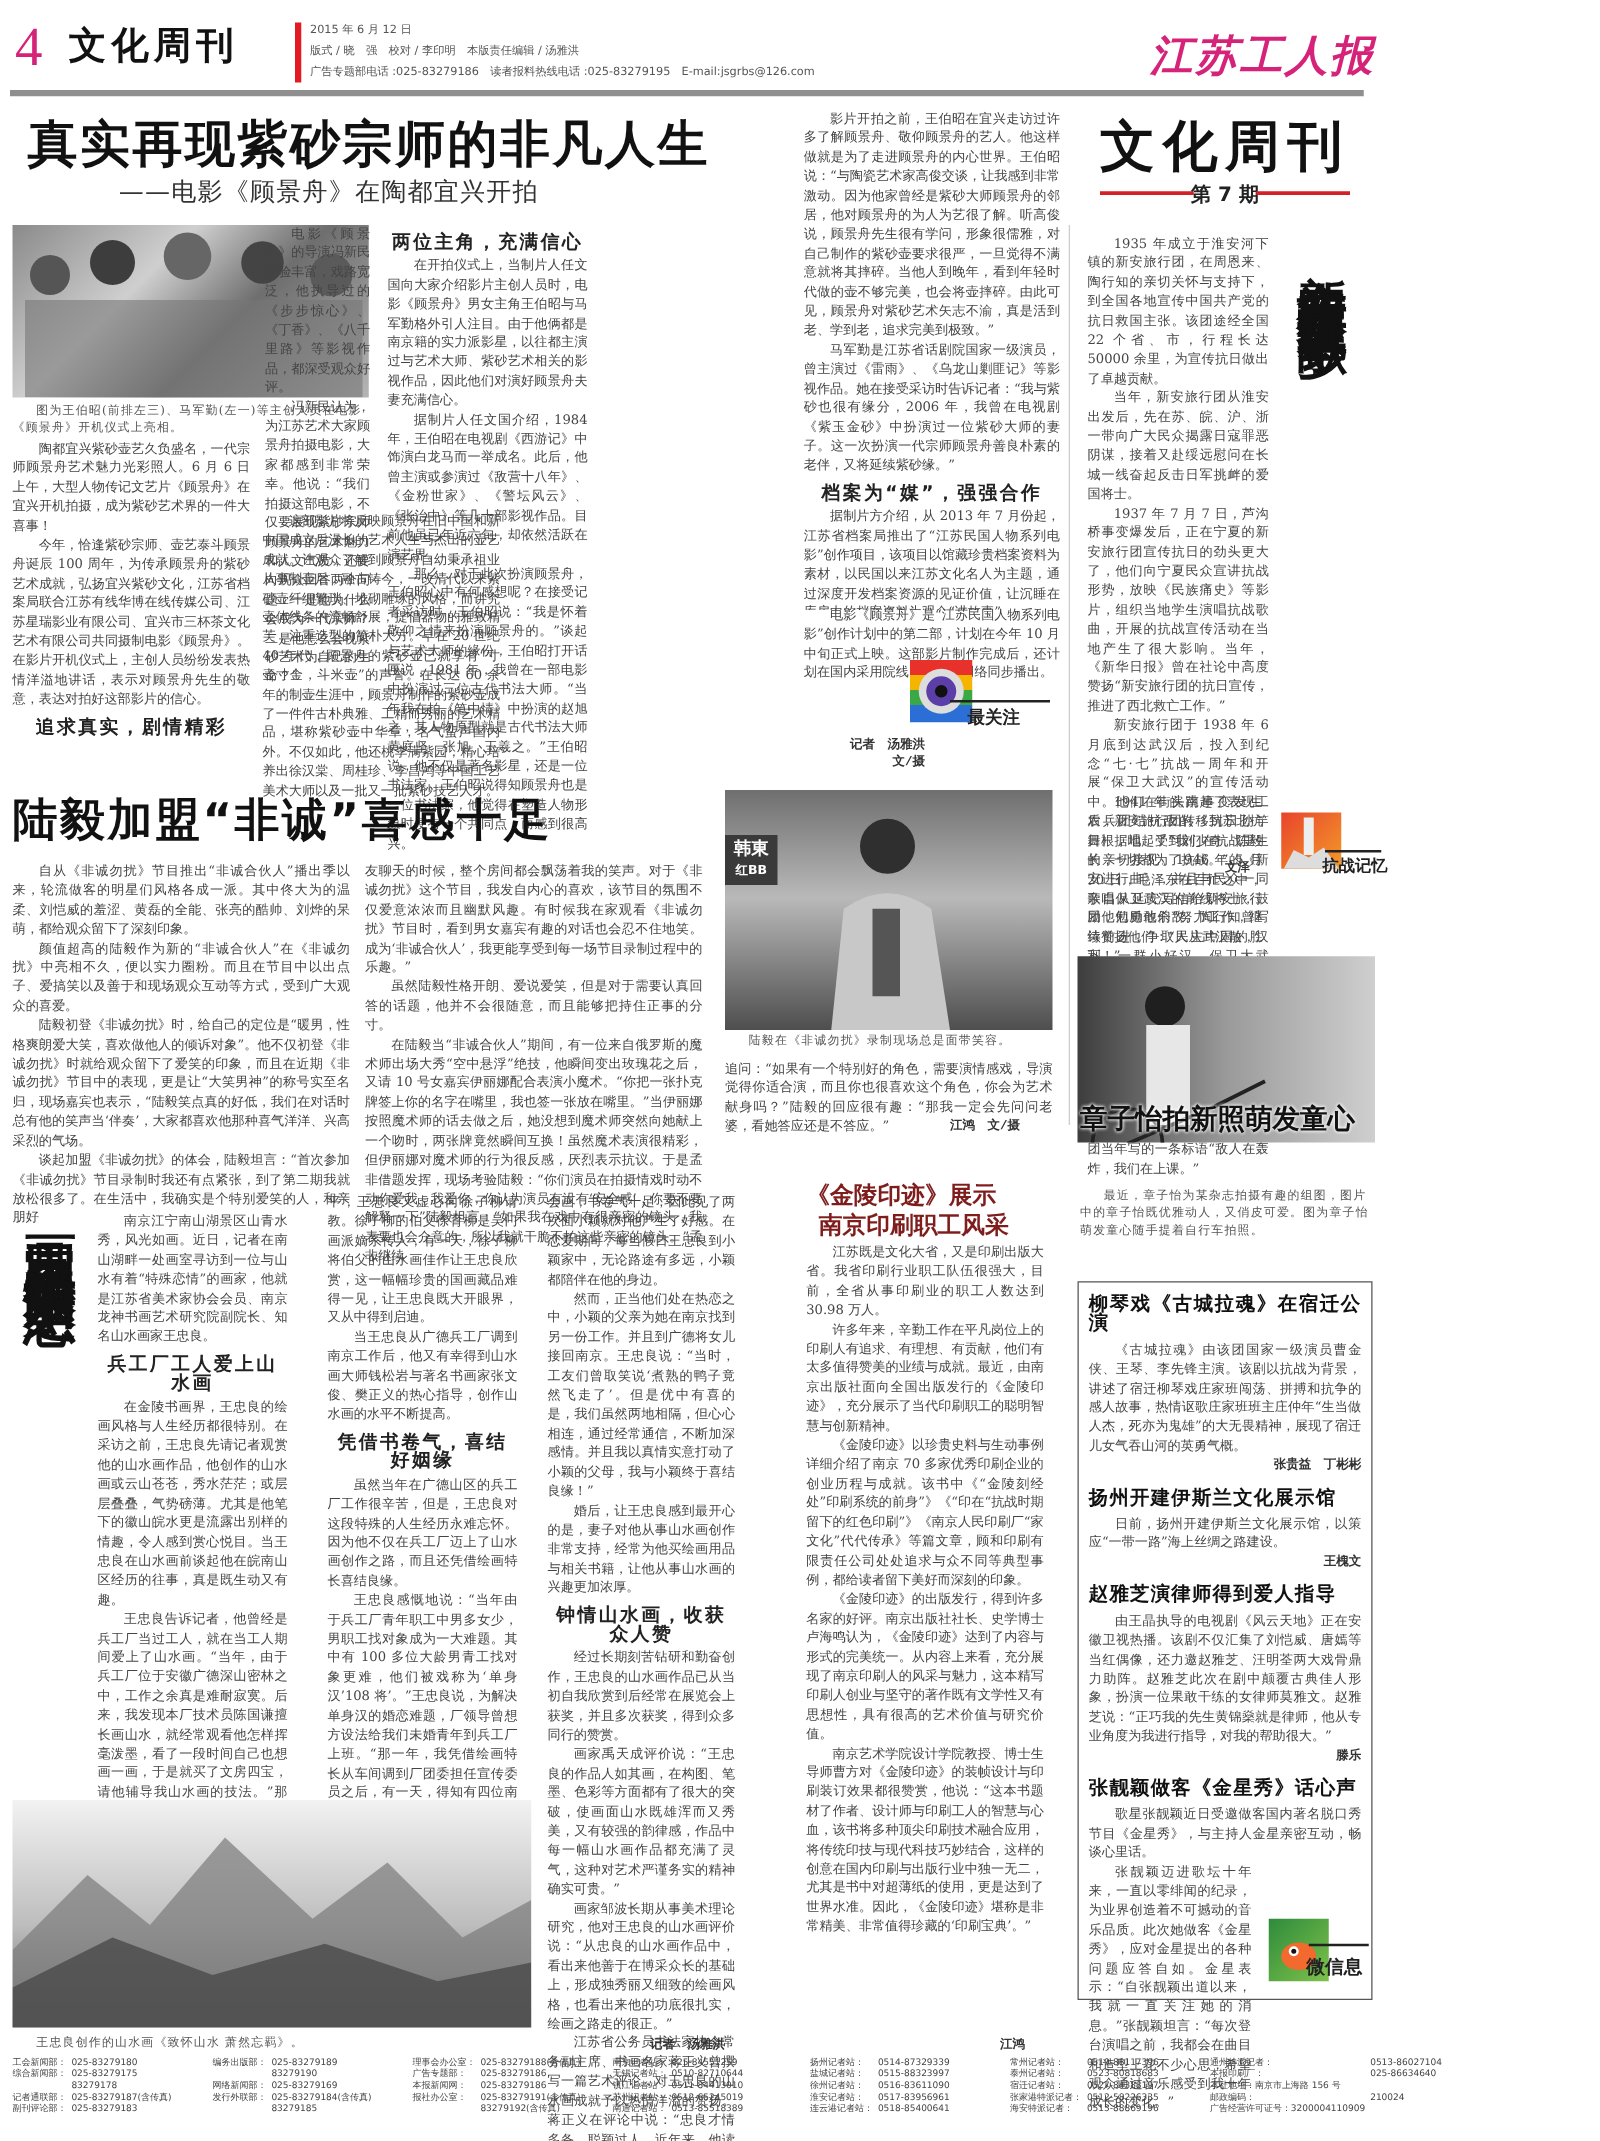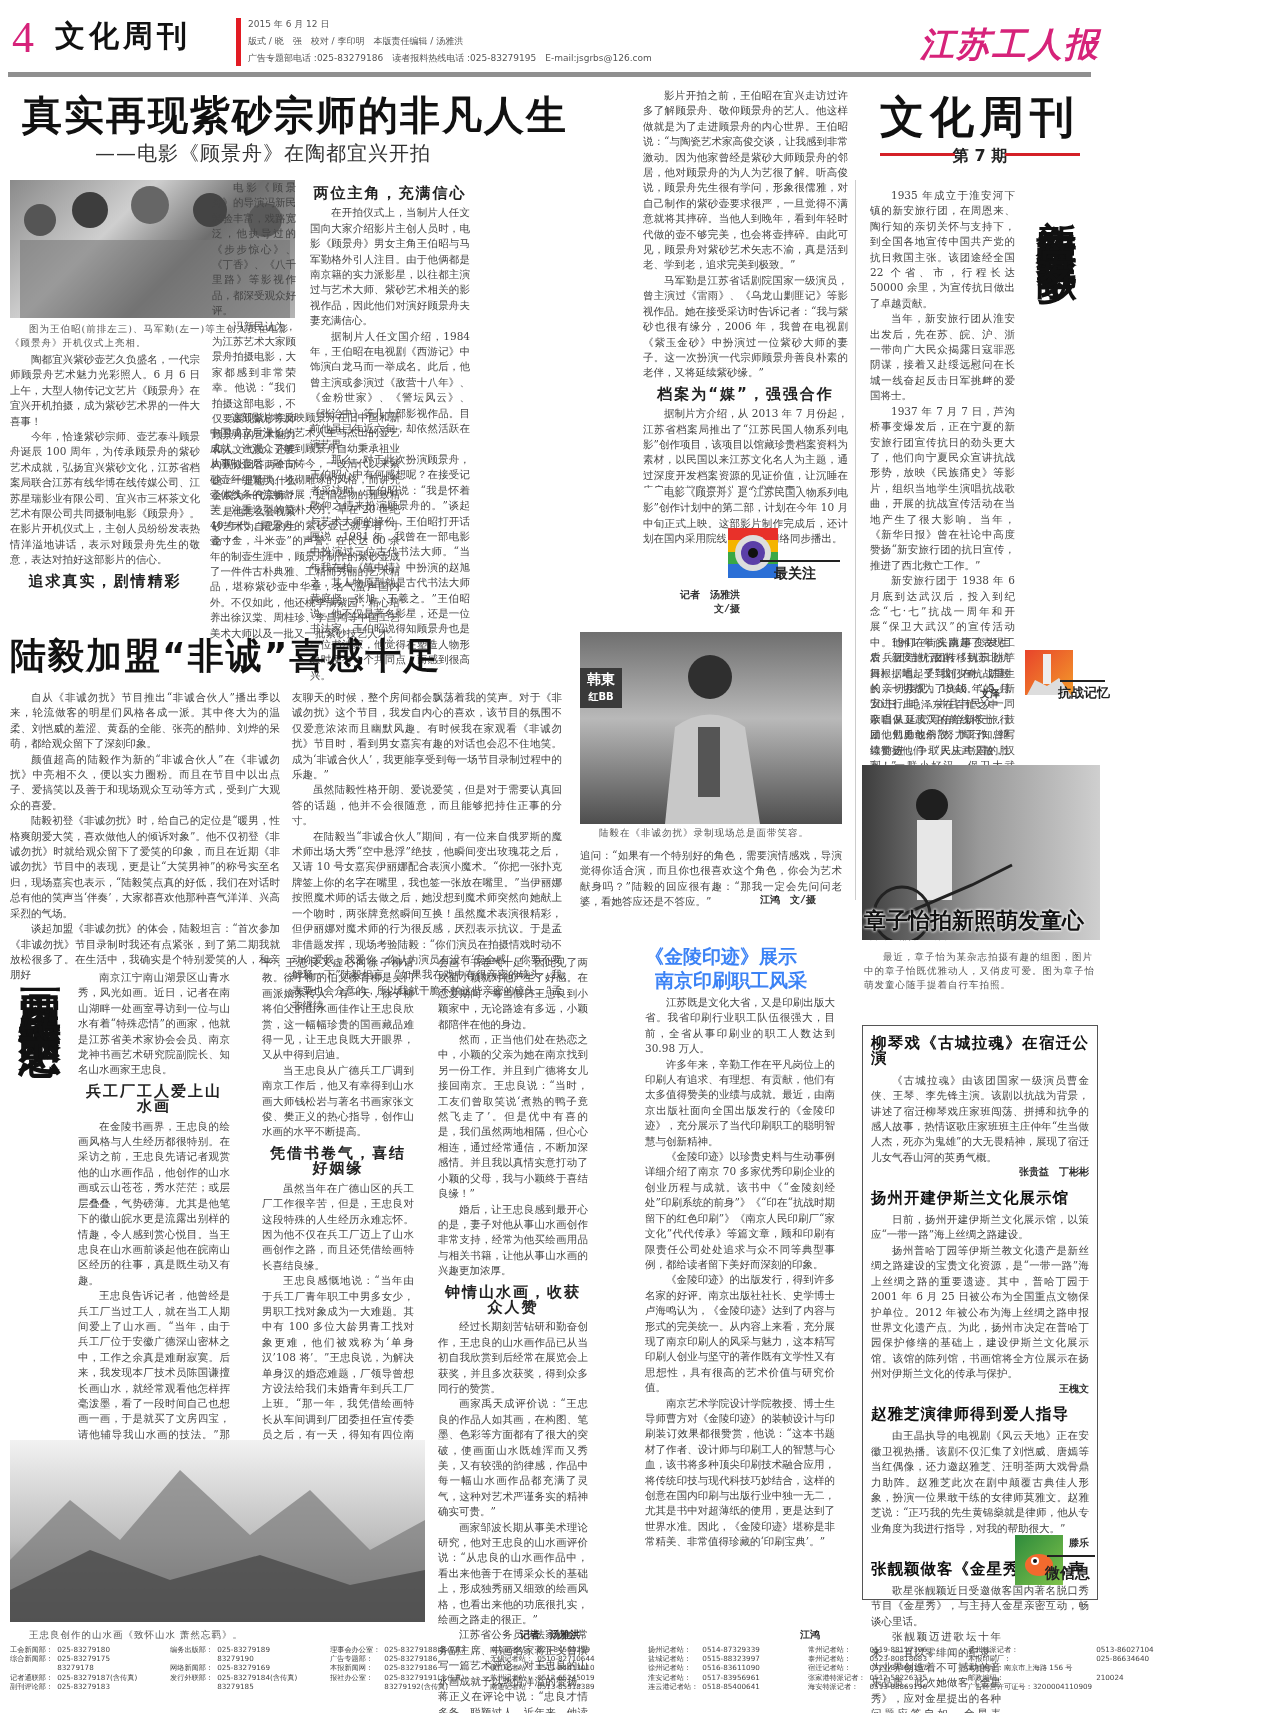--- a/index.html
+++ b/index.html
@@ -159,21 +159,21 @@
     <path d="M85 192 L95 95 Q130 70 165 95 L180 192 Z" fill="#c8c8c8"></path>
     <rect x="118" y="95" width="22" height="70" fill="#555"></rect>
   </svg>
 </div>
 <div class="abs caption" style="left:580px;top:826px;width:262px;">陆毅在《非诚勿扰》录制现场总是面带笑容。</div>
 <div class="abs txt" style="left:580px;top:848px;width:262px;text-indent:0;">
   <p>追问：“如果有一个特别好的角色，需要演情感戏，导演觉得你适合演，而且你也很喜欢这个角色，你会为艺术献身吗？”陆毅的回应很有趣：“那我一定会先问问老婆，看她答应还是不答应。”</p>
 </div>
 <div class="abs byline" style="left:760px;top:893px;">江鸿　文/摄</div>
 
-<div class="photo" style="left:862px;top:765px;width:238px;height:175px;background:linear-gradient(90deg,#3d3d3d,#9a9a9a 50%,#cfcfcf);">
+<div class="photo" style="left:862px;top:765px;width:238px;height:149px;background:linear-gradient(90deg,#3d3d3d,#9a9a9a 50%,#cfcfcf);">
   <svg width="238" height="175">
     <circle cx="70" cy="40" r="16" fill="#1f1f1f"></circle>
     <rect x="55" y="55" width="35" height="80" fill="#e7e7e7"></rect>
     <circle cx="40" cy="150" r="28" fill="none" stroke="#222" stroke-width="3"></circle>
     <path d="M40 150 L110 120 L150 100" stroke="#222" stroke-width="3" fill="none"></path>
   </svg>
   <div style="position:absolute;left:2px;bottom:4px;font-family:'DejaVu Sans',sans-serif;font-weight:bold;font-size:22px;color:#111;text-shadow:0 0 3px #fff,0 0 3px #fff;">章子怡拍新照萌发童心</div>
 </div>
 <div class="abs caption" style="left:864px;top:950px;width:236px;">最近，章子怡为某杂志拍摄有趣的组图，图片中的章子怡既优雅动人，又俏皮可爱。图为章子怡萌发童心随手提着自行车拍照。</div>
 
@@ -205,42 +205,41 @@
 </div>
 <div class="abs byline" style="left:520px;top:1628px;">记者　汤雅洪</div>
 <div class="photo" style="left:10px;top:1440px;width:415px;height:182px;background:linear-gradient(180deg,#f2f2f2,#bdbdbd 55%,#6a6a6a);">
   <svg width="415" height="182">
     <path d="M0 120 L60 60 L110 100 L170 30 L240 95 L300 50 L360 110 L415 80 L415 182 L0 182 Z" fill="#7a7a7a" opacity=".7"></path>
     <path d="M0 150 L80 110 L160 140 L250 115 L340 145 L415 130 L415 182 L0 182 Z" fill="#4a4a4a" opacity=".8"></path>
   </svg>
 </div>
 <div class="abs caption" style="left:10px;top:1628px;width:415px;">王忠良创作的山水画《致怀山水 萧然忘羁》。</div>
 
-<div class="abs" style="left:645px;top:944px;font-family:'DejaVu Sans',sans-serif;font-weight:bold;font-size:19px;color:#3b82f6;line-height:24px;">
+<div class="abs" style="left:645px;top:944px;font-family:'DejaVu Sans',sans-serif;font-weight:bold;font-size:19px;color:#7f1d1d;line-height:24px;">
   <div>《金陵印迹》展示</div>
   <div style="padding-left:10px;">南京印刷职工风采</div>
 </div>
 <div class="abs txt" style="left:645px;top:995px;width:190px;">
   <p>江苏既是文化大省，又是印刷出版大省。我省印刷行业职工队伍很强大，目前，全省从事印刷业的职工人数达到 30.98 万人。</p>
   <p>许多年来，辛勤工作在平凡岗位上的印刷人有追求、有理想、有贡献，他们有太多值得赞美的业绩与成就。最近，由南京出版社面向全国出版发行的《金陵印迹》，充分展示了当代印刷职工的聪明智慧与创新精神。</p>
   <p>《金陵印迹》以珍贵史料与生动事例详细介绍了南京 70 多家优秀印刷企业的创业历程与成就。该书中《“金陵刻经处”印刷系统的前身”》《“印在“抗战时期留下的红色印刷”》《南京人民印刷厂“家文化”代代传承》等篇文章，顾和印刷有限责任公司处处追求与众不同等典型事例，都给读者留下美好而深刻的印象。</p>
   <p>《金陵印迹》的出版发行，得到许多名家的好评。南京出版社社长、史学博士卢海鸣认为，《金陵印迹》达到了内容与形式的完美统一。从内容上来看，充分展现了南京印刷人的风采与魅力，这本精写印刷人创业与坚守的著作既有文学性又有思想性，具有很高的艺术价值与研究价值。</p>
   <p>南京艺术学院设计学院教授、博士生导师曹方对《金陵印迹》的装帧设计与印刷装订效果都很赞赏，他说：“这本书题材了作者、设计师与印刷工人的智慧与心血，该书将多种顶尖印刷技术融合应用，将传统印技与现代科技巧妙结合，这样的创意在国内印刷与出版行业中独一无二，尤其是书中对超薄纸的使用，更是达到了世界水准。因此，《金陵印迹》堪称是非常精美、非常值得珍藏的‘印刷宝典’。”</p>
 </div>
 <div class="abs byline" style="left:800px;top:1628px;">江鸿</div>
 
 <div class="abs brief-box">
   <div class="txt" style="padding:0 8px;text-indent:0;">
     <div class="brief-h">柳琴戏《古城拉魂》在宿迁公演</div>
     <p style="text-indent:2em">《古城拉魂》由该团国家一级演员曹金侠、王琴、李先锋主演。该剧以抗战为背景，讲述了宿迁柳琴戏庄家班闯荡、拼搏和抗争的感人故事，热情讴歌庄家班班主庄仲年“生当做人杰，死亦为鬼雄”的大无畏精神，展现了宿迁儿女气吞山河的英勇气概。</p>
     <div class="byline">张贵益　丁彬彬</div>
 
     <div class="brief-h">扬州开建伊斯兰文化展示馆</div>
     <p style="text-indent:2em">日前，扬州开建伊斯兰文化展示馆，以策应“一带一路”海上丝绸之路建设。</p>
-    <p style="text-indent:2em">扬州普哈丁园等伊斯兰教文化遗产是新丝绸之路建设的宝贵文化资源，是“一带一路”海上丝绸之路的重要遗迹。其中，普哈丁园于 2001 年 6 月 25 日被公布为全国重点文物保护单位。2012 年被公布为海上丝绸之路申报世界文化遗产点。为此，扬州市决定在普哈丁园保护修缮的基础上，建设伊斯兰文化展示馆。该馆的陈列馆，书画馆将全方位展示在扬州对伊斯兰文化的传承与保护。</p>
     <div class="byline">王槐文</div>
 
     <div class="brief-h">赵雅芝演律师得到爱人指导</div>
     <p style="text-indent:2em">由王晶执导的电视剧《风云天地》正在安徽卫视热播。该剧不仅汇集了刘恺威、唐嫣等当红偶像，还力邀赵雅芝、汪明荃两大戏骨鼎力助阵。赵雅芝此次在剧中颠覆古典佳人形象，扮演一位果敢干练的女律师莫雅文。赵雅芝说：“正巧我的先生黄锦燊就是律师，他从专业角度为我进行指导，对我的帮助很大。”</p>
     <div class="byline">滕乐</div>
 
     <div class="brief-h">张靓颖做客《金星秀》话心声</div>
     <p style="text-indent:2em">歌星张靓颖近日受邀做客国内著名脱口秀节目《金星秀》，与主持人金星亲密互动，畅谈心里话。</p>
     <p style="text-indent:2em;width:130px;">张靓颖迈进歌坛十年来，一直以零绯闻的纪录，为业界创造着不可撼动的音乐品质。此次她做客《金星秀》，应对金星提出的各种问题应答自如。金星表示：“自张靓颖出道以来，我就一直关注她的消息。”张靓颖坦言：“每次登台演唱之前，我都会在曲目和造型上花不少心思，希望观众通过音乐感受到我十年成长的变化。”</p>
 

